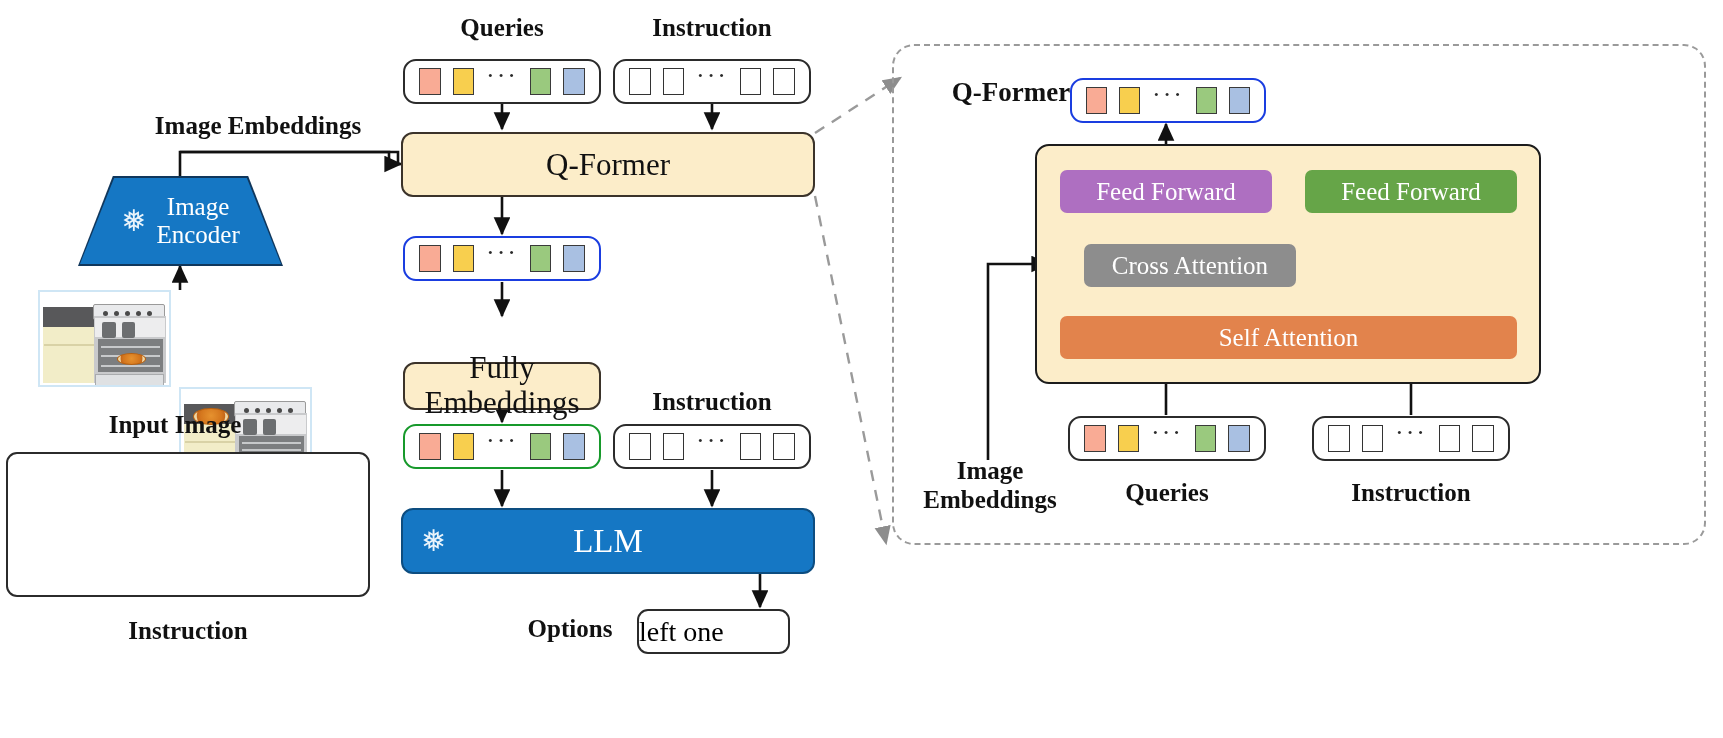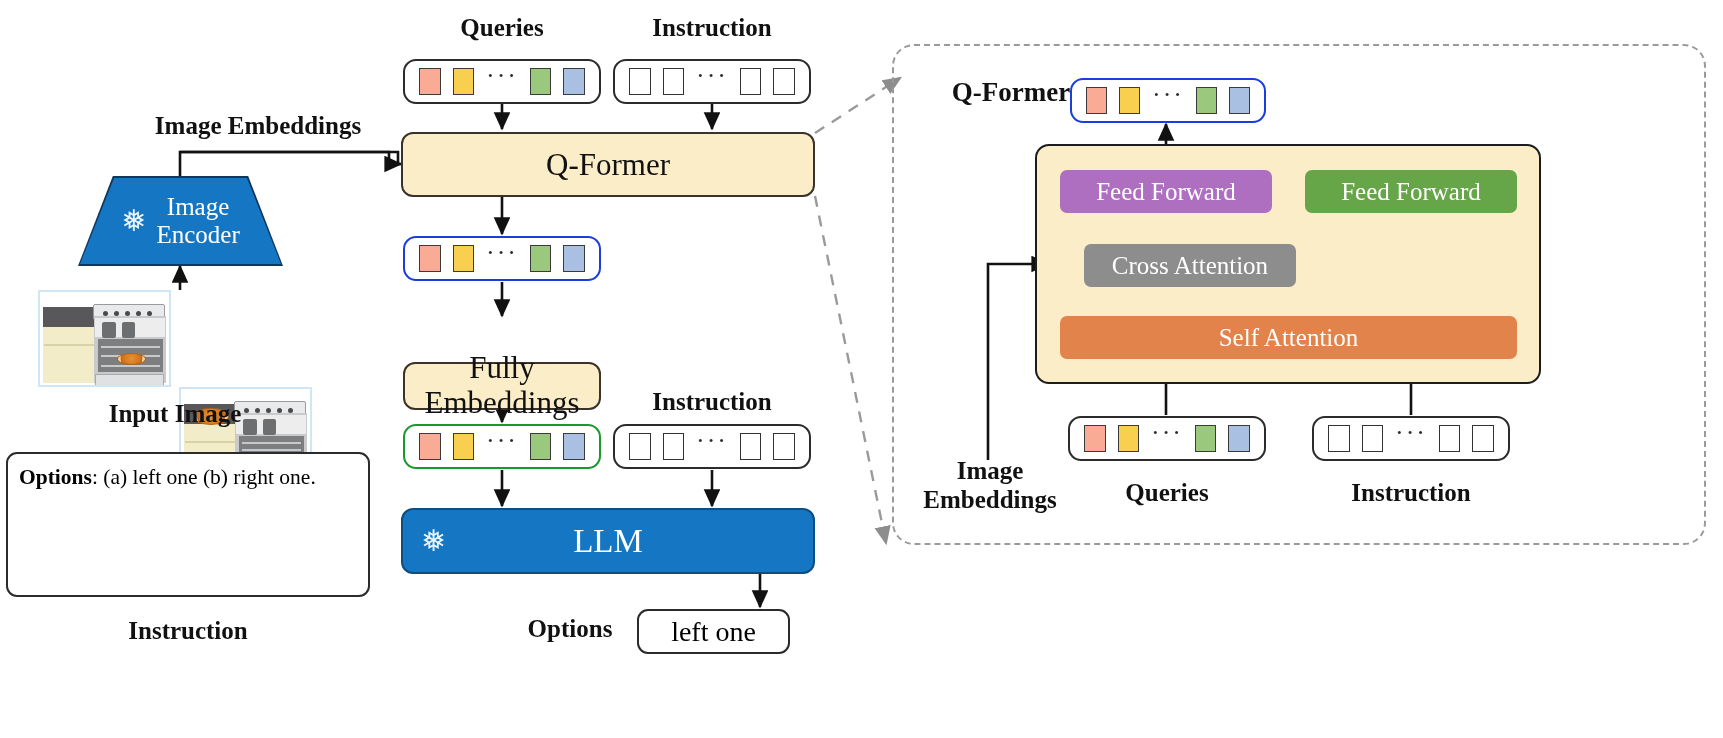--- a/index.html
+++ b/index.html
@@ -79,21 +79,21 @@
   .prompt{
     box-sizing:border-box;
     border:2.2px solid #2b2b2b;border-radius:11px;background:#fff;
     font-size:21.5px;line-height:1.30;color:#000;padding:10px 11px 8px 11px;
   }
   .prompt b{font-weight:bold;}
 
   
   .resp{
     box-sizing:border-box;border:2.2px solid #2b2b2b;border-radius:11px;
-    background:#fff;display:flex;align-items:center;justify-content:center;
+    background:#fff;display:flex;align-items:center;justify-content:flex-start;
     font-size:28px;color:#000;
   }
 
   
   .dashed-panel{
     box-sizing:border-box;
     border:2.4px dashed #9a9a9a;border-radius:22px;background:transparent;
   }
 
   
@@ -233,24 +233,23 @@
   <div class="pizza" style="left:9%;top:20%;width:27%;height:17%;"></div>
   <div class="oven-win">
     <div class="rack" style="top:18%"></div>
     <div class="rack" style="top:40%"></div>
     <div class="rack" style="top:62%"></div>
     <div class="rack" style="top:84%"></div>
   </div>
   <div class="oven-door"></div>
 </div>
 
-<div class="abs lbl-bold" style="left:60px;top:400px;width:230px;">Input Image</div>
+<div class="abs lbl-bold" style="left:60px;top:411px;width:230px;">Input Image</div>
 
 <div class="abs prompt" style="left:6px;top:452px;width:364px;height:145px;">
-  <div><b>Options</b><span>: (a) left one (b) right one.</span></div>
 </div>
 
 <div class="abs lbl-bold" style="left:73px;top:617px;width:230px;">Instruction</div>
 
 <div class="abs lbl-bold" style="left:402px;top:14px;width:200px;">Queries</div>
 
 <div class="abs lbl-bold" style="left:612px;top:14px;width:200px;">Instruction</div>
 
 <div class="abs strip" style="left:403px;top:59px;width:198px;height:45px;">
   <span class="sq c1"></span>

